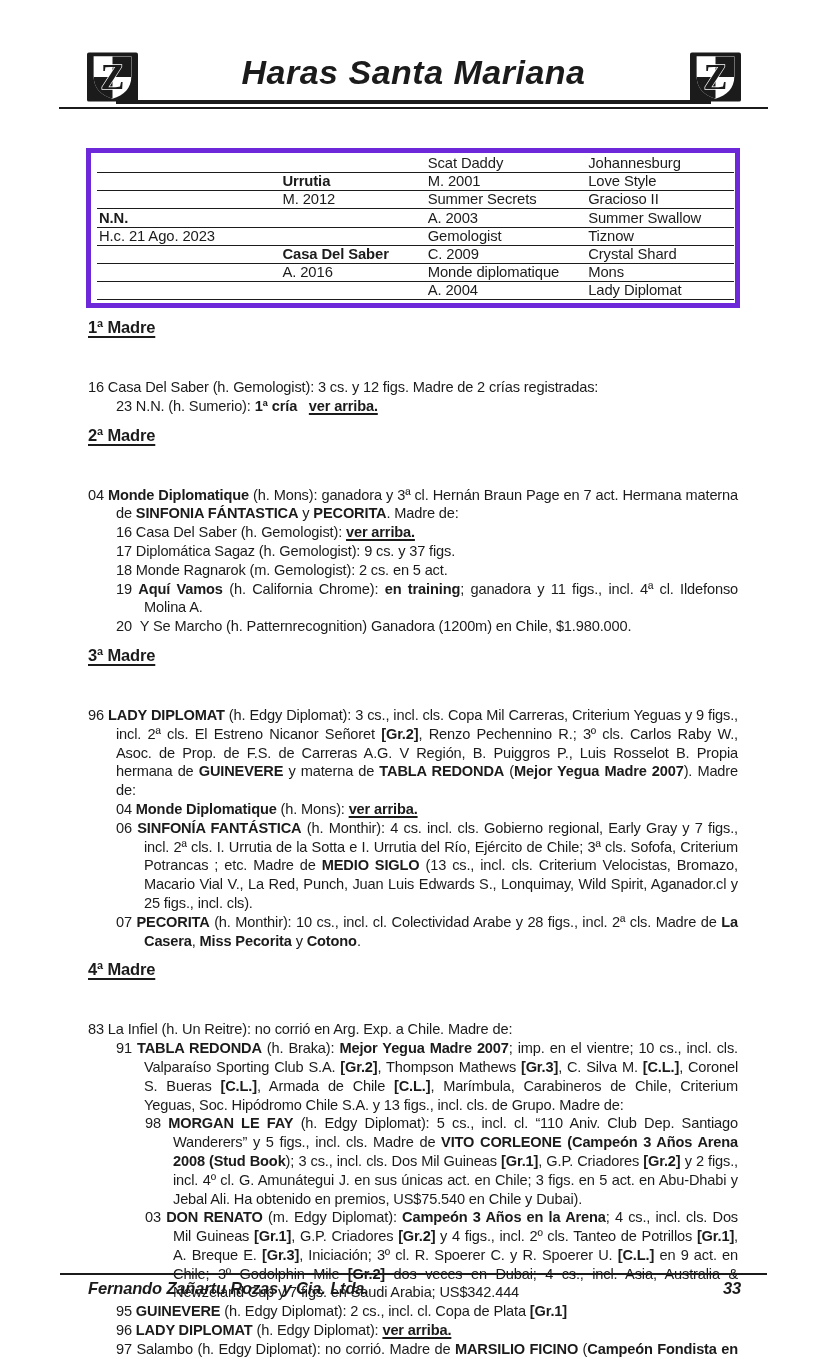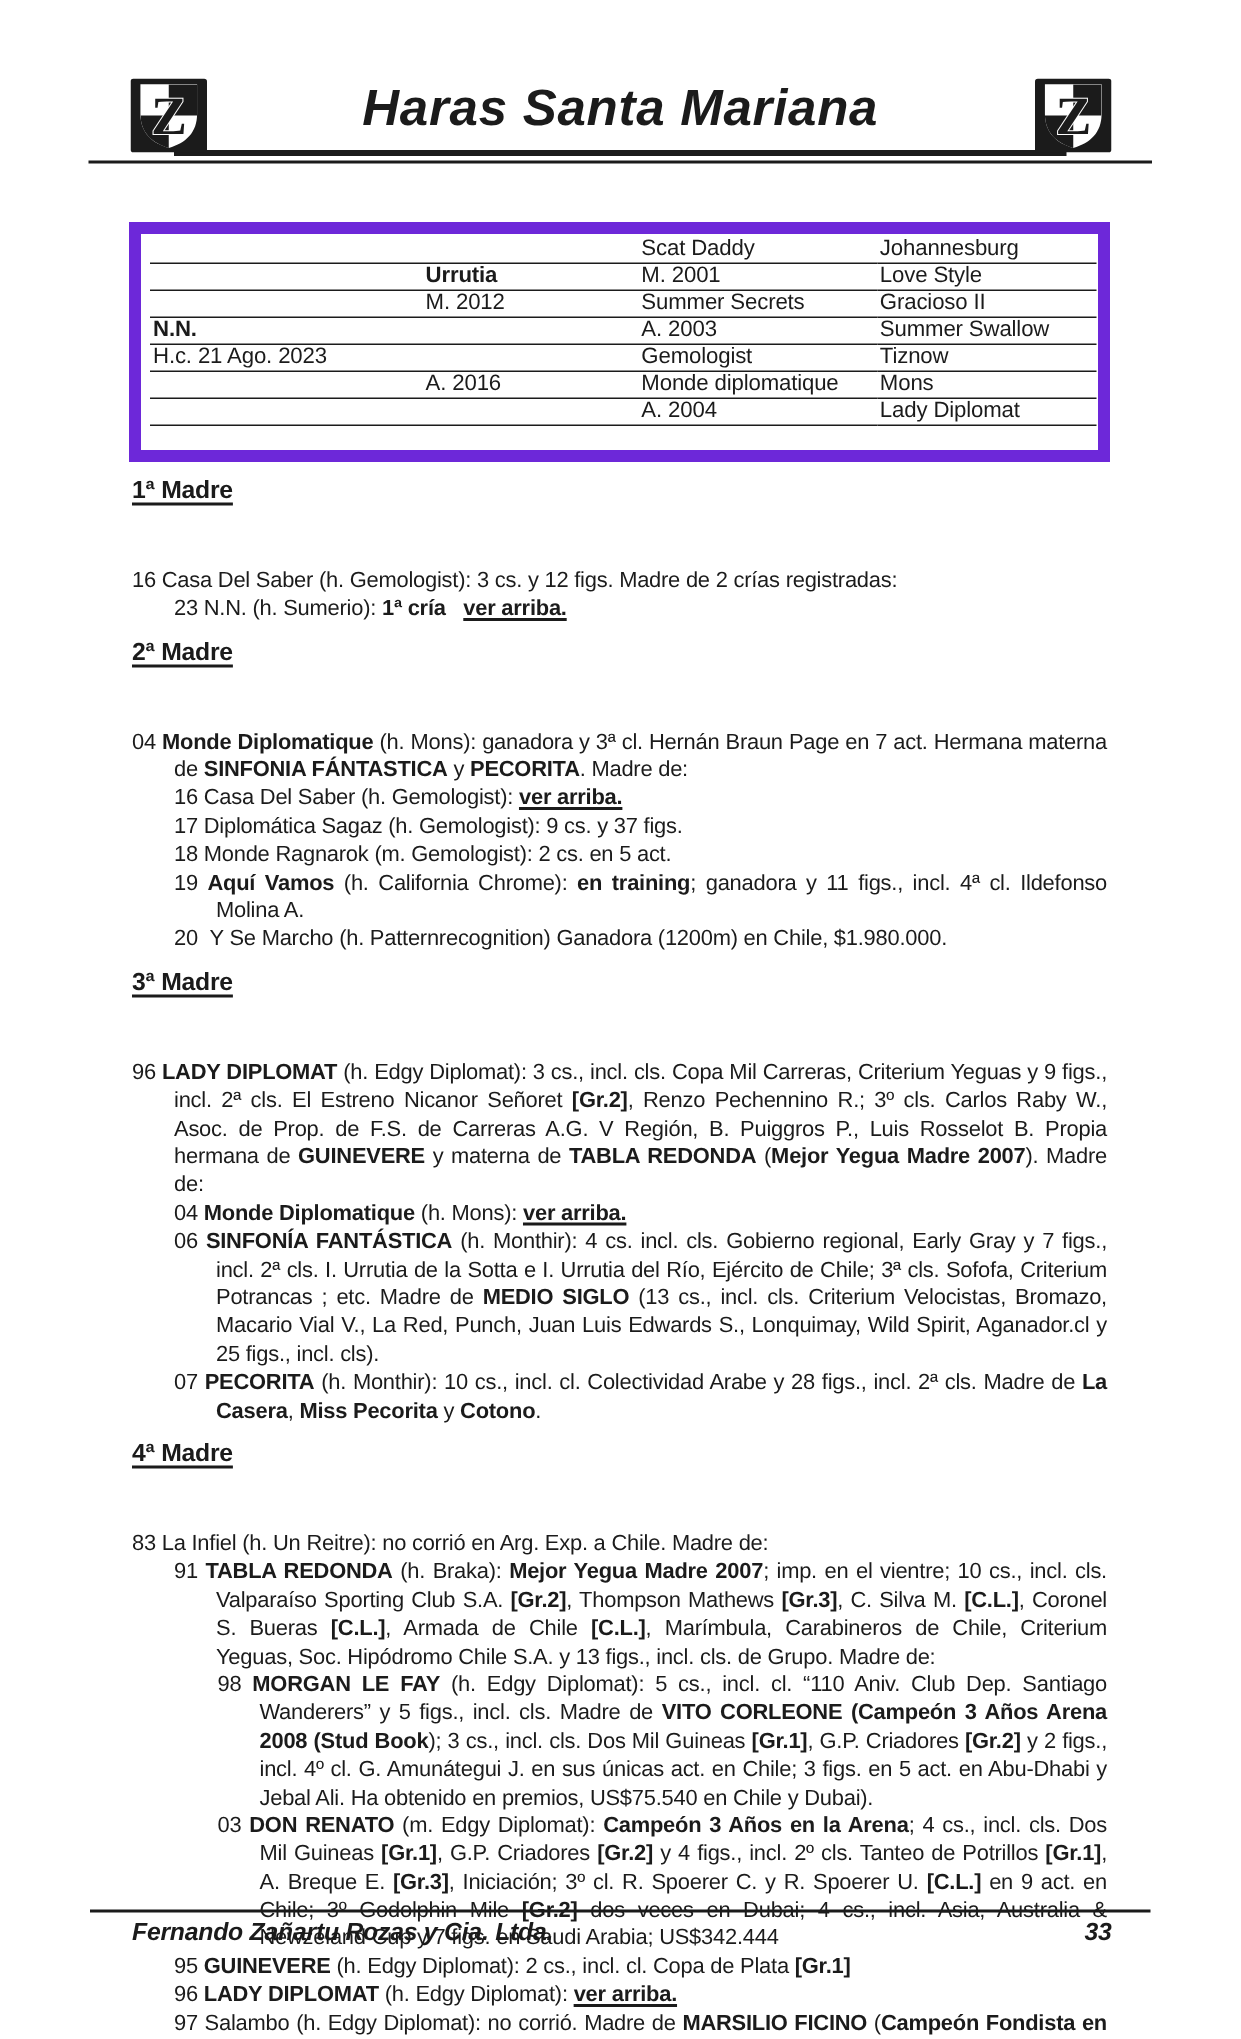--- a/index.html
+++ b/index.html
@@ -26,21 +26,21 @@
 
   
   .lote{
     position:absolute;left:88px;top:110px;
     font-size:25px;line-height:30px;font-weight:bold;font-style:italic;letter-spacing:0.5px;
   }
 
   
   .ped{
     position:absolute;left:86px;top:148px;width:654px;height:160px;
-    border:8px solid #6d28d9;box-sizing:border-box;
+    border:5px solid #6d28d9;box-sizing:border-box;
     padding:2px 1px 3px 6px;
     display:grid;grid-template-rows:repeat(8,1fr);
   }
   .ped-row{display:grid;grid-template-columns:28.8% 22.8% 25.2% 23.2%;}
   .ped-cell{
     border-bottom:1.6px solid #1b1b1b;
     display:flex;align-items:flex-end;
     font-size:14.8px;line-height:16px;letter-spacing:-0.1px;
     padding:0 0 1px 2px;white-space:nowrap;
   }
@@ -136,20 +136,26 @@
         <div class="ped-cell">Summer Swallow</div>
       </div>
       <div class="ped-row">
         <div class="ped-cell">H.c. 21 Ago. 2023</div>
         <div class="ped-cell"></div>
         <div class="ped-cell">Gemologist</div>
         <div class="ped-cell">Tiznow</div>
       </div>
       <div class="ped-row">
         <div class="ped-cell"></div>
+        <div class="ped-cell bold">Casa Del Saber</div>
+        <div class="ped-cell">C. 2009</div>
+        <div class="ped-cell">Crystal Shard</div>
+      </div>
+      <div class="ped-row">
+        <div class="ped-cell"></div>
         <div class="ped-cell">A. 2016</div>
         <div class="ped-cell">Monde diplomatique</div>
         <div class="ped-cell">Mons</div>
       </div>
       <div class="ped-row">
         <div class="ped-cell"></div>
         <div class="ped-cell"></div>
         <div class="ped-cell">A. 2004</div>
         <div class="ped-cell">Lady Diplomat</div>
       </div>

